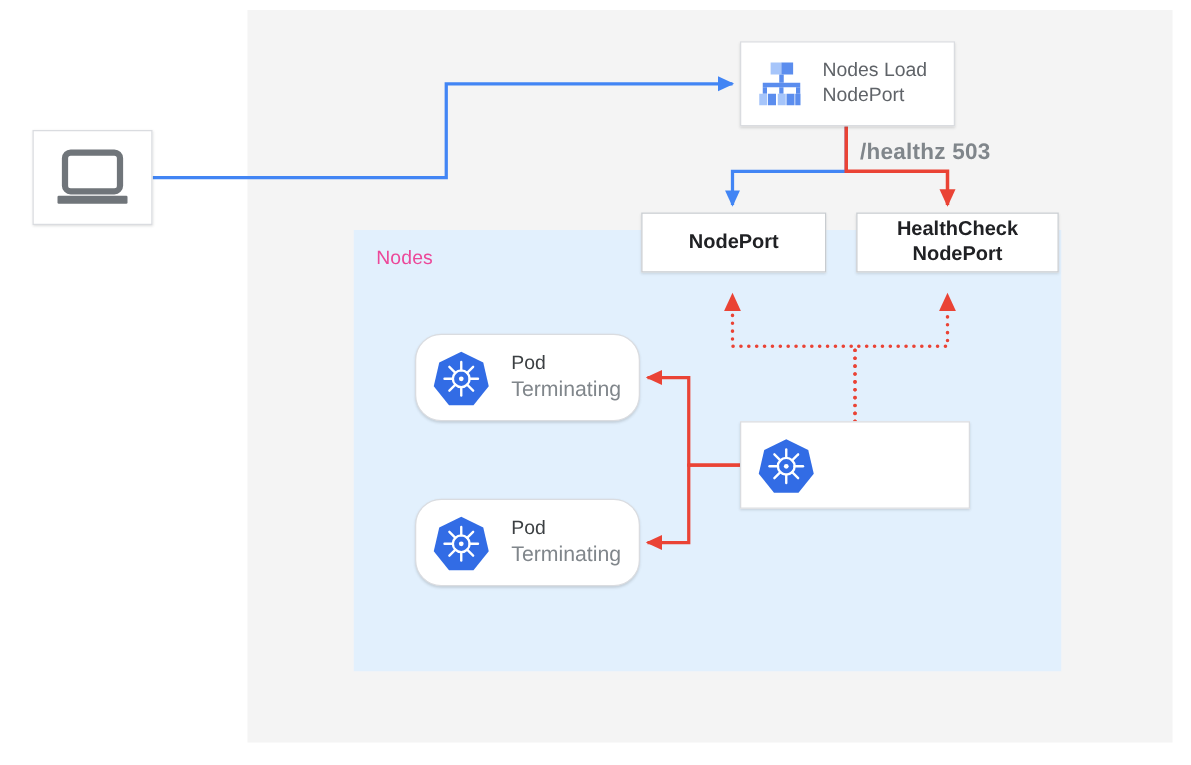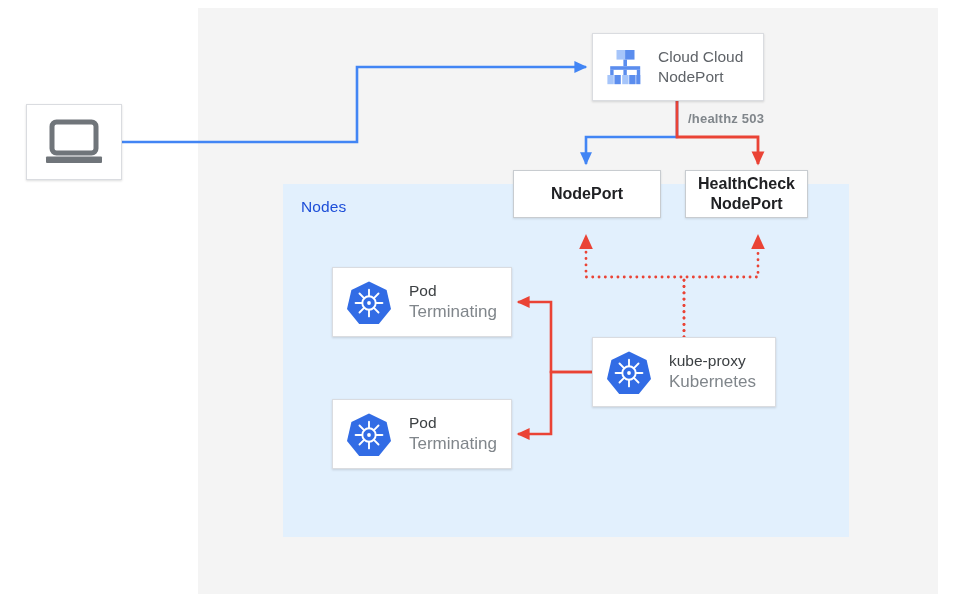--- a/index.html
+++ b/index.html
@@ -28,21 +28,21 @@
     background: #f4f4f4;
   }
   #nodes-panel {
     left: 283px; top: 184px;
     width: 566px; height: 353px;
     background: #e2f0fd;
   }
   #nodes-label {
     left: 301px; top: 198px;
     font-size: 15.5px;
-    color: #1d4ed8;
+    color: #ec4899;
     letter-spacing: .1px;
     white-space: nowrap;
   }
 
   
   .card {
     background: #ffffff;
     border: 1px solid #dadce0;
     box-sizing: border-box;
     box-shadow: 0 1px 2px rgba(60,64,67,.18);
@@ -88,40 +88,40 @@
     align-items: center;
     justify-content: center;
     text-align: center;
     font-weight: bold;
     font-size: 16px;
     color: #202124;
     line-height: 1.22;
     box-shadow: 0 1px 2px rgba(60,64,67,.15);
   }
   #nodeport-box { left: 513px; top: 170px; width: 148px; height: 48px; }
-  #hc-nodeport-box { left: 685px; top: 170px; width: 123px; height: 48px; }
-
-  
-  .pod-card { width: 180px; height: 70px; padding-left: 12px; }
+  #hc-nodeport-box { left: 685px; top: 170px; width: 162px; height: 48px; }
+
+  
+  .pod-card { width: 180px; height: 70px; padding-left: 12px; border-radius: 21px; }
   #pod-1 { left: 332px; top: 267px; }
   #pod-2 { left: 332px; top: 399px; }
   .pod-card .card-text { margin-left: 16px; }
 
   
   #kube-proxy-card {
     left: 592px; top: 337px;
     width: 184px; height: 70px;
     padding-left: 12px;
   }
   #kube-proxy-card .card-text { margin-left: 16px; }
 
   
   #healthz-label {
     left: 688px; top: 111px;
-    font-size: 13px;
+    font-size: 18px;
     font-weight: bold;
     color: #80868b;
     white-space: nowrap;
     letter-spacing: .2px;
   }
 
   
   #wires {
     left: 0; top: 0;
     width: 953px; height: 612px;
@@ -197,21 +197,21 @@
       <rect x="21.4" y="25.8" width="3.4" height="5.2" fill="#5b8dee"></rect>
       <rect x="34.8" y="25.8" width="3.4" height="5.2" fill="#5b8dee"></rect>
 
       <rect x="5.4" y="31" width="6.4" height="9.2" fill="#a6c5fa"></rect>
       <rect x="12.4" y="31" width="6.4" height="9.2" fill="#5b8dee"></rect>
       <rect x="20.2" y="31" width="6.4" height="9.2" fill="#a6c5fa"></rect>
       <rect x="27.2" y="31" width="6.4" height="9.2" fill="#5b8dee"></rect>
       <rect x="34.2" y="31" width="4.2" height="9.2" fill="#5b8dee"></rect>
     </svg>
     <div class="card-text">
-      <div class="card-title">Cloud Cloud</div>
+      <div class="card-title">Nodes Load</div>
       <div class="card-title">NodePort</div>
     </div>
   </div>
 
   <div class="abs" id="healthz-label">/healthz 503</div>
 
   <div class="abs plainbox" id="nodeport-box">
     <span>NodePort</span>
   </div>
 
@@ -275,19 +275,15 @@
         <line x1="24" y1="11.6" x2="24" y2="18.3"></line>
         <line x1="24" y1="31.7" x2="24" y2="38.4"></line>
         <line x1="10.6" y1="25" x2="17.3" y2="25"></line>
         <line x1="30.7" y1="25" x2="37.4" y2="25"></line>
         <line x1="14.5" y1="15.5" x2="19.3" y2="20.3"></line>
         <line x1="28.7" y1="29.7" x2="33.5" y2="34.5"></line>
         <line x1="33.5" y1="15.5" x2="28.7" y2="20.3"></line>
         <line x1="19.3" y1="29.7" x2="14.5" y2="34.5"></line>
       </g>
     </svg>
-    <div class="card-text">
-      <div class="card-title">kube-proxy</div>
-      <div class="card-sub">Kubernetes</div>
-    </div>
   </div>
 
 </div>
 
 </body></html>

